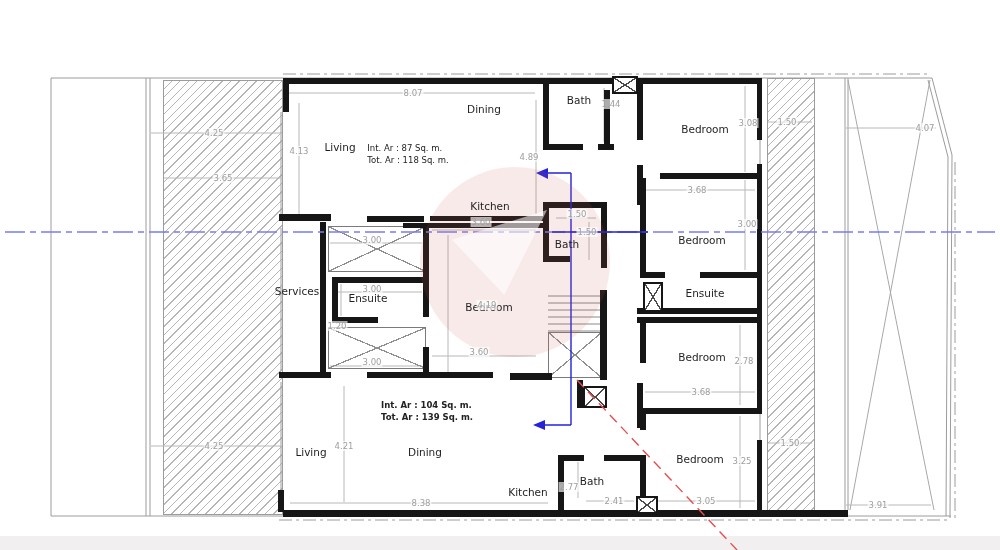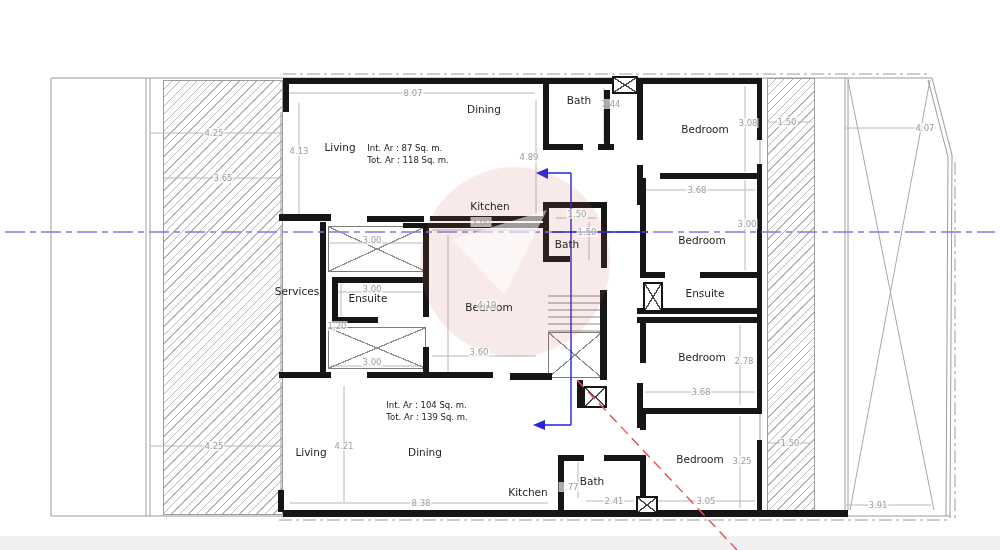--- a/index.html
+++ b/index.html
@@ -178,18 +178,18 @@
       <span class="dim" style="left: 706px; top: 501px;">3.05</span>
       <span class="dim" style="left: 878px; top: 505px;">3.91</span>
       <span class="dim" style="left: 344px; top: 446px;">4.21</span>
       <span class="dim" style="left: 421px; top: 503px;">8.38</span>
       <span class="dim" style="left: 569px; top: 487px;">2.77</span>
       <span class="dim" style="left: 614px; top: 501px;">2.41</span>
       <div class="area" style="left: 408px; top: 155px;">
         <span>Int. Ar : 87 Sq. m.</span>
         <span>Tot. Ar : 118 Sq. m.</span>
       </div>
-      <div class="area" style="left: 427px; top: 412px;">
+      <div class="area" style="left: 427px; top: 412px; font-weight: bold;">
         <span>Int. Ar : 104 Sq. m.</span>
         <span>Tot. Ar : 139 Sq. m.</span>
       </div>
     </div>
 </div>
 
 </body></html>

